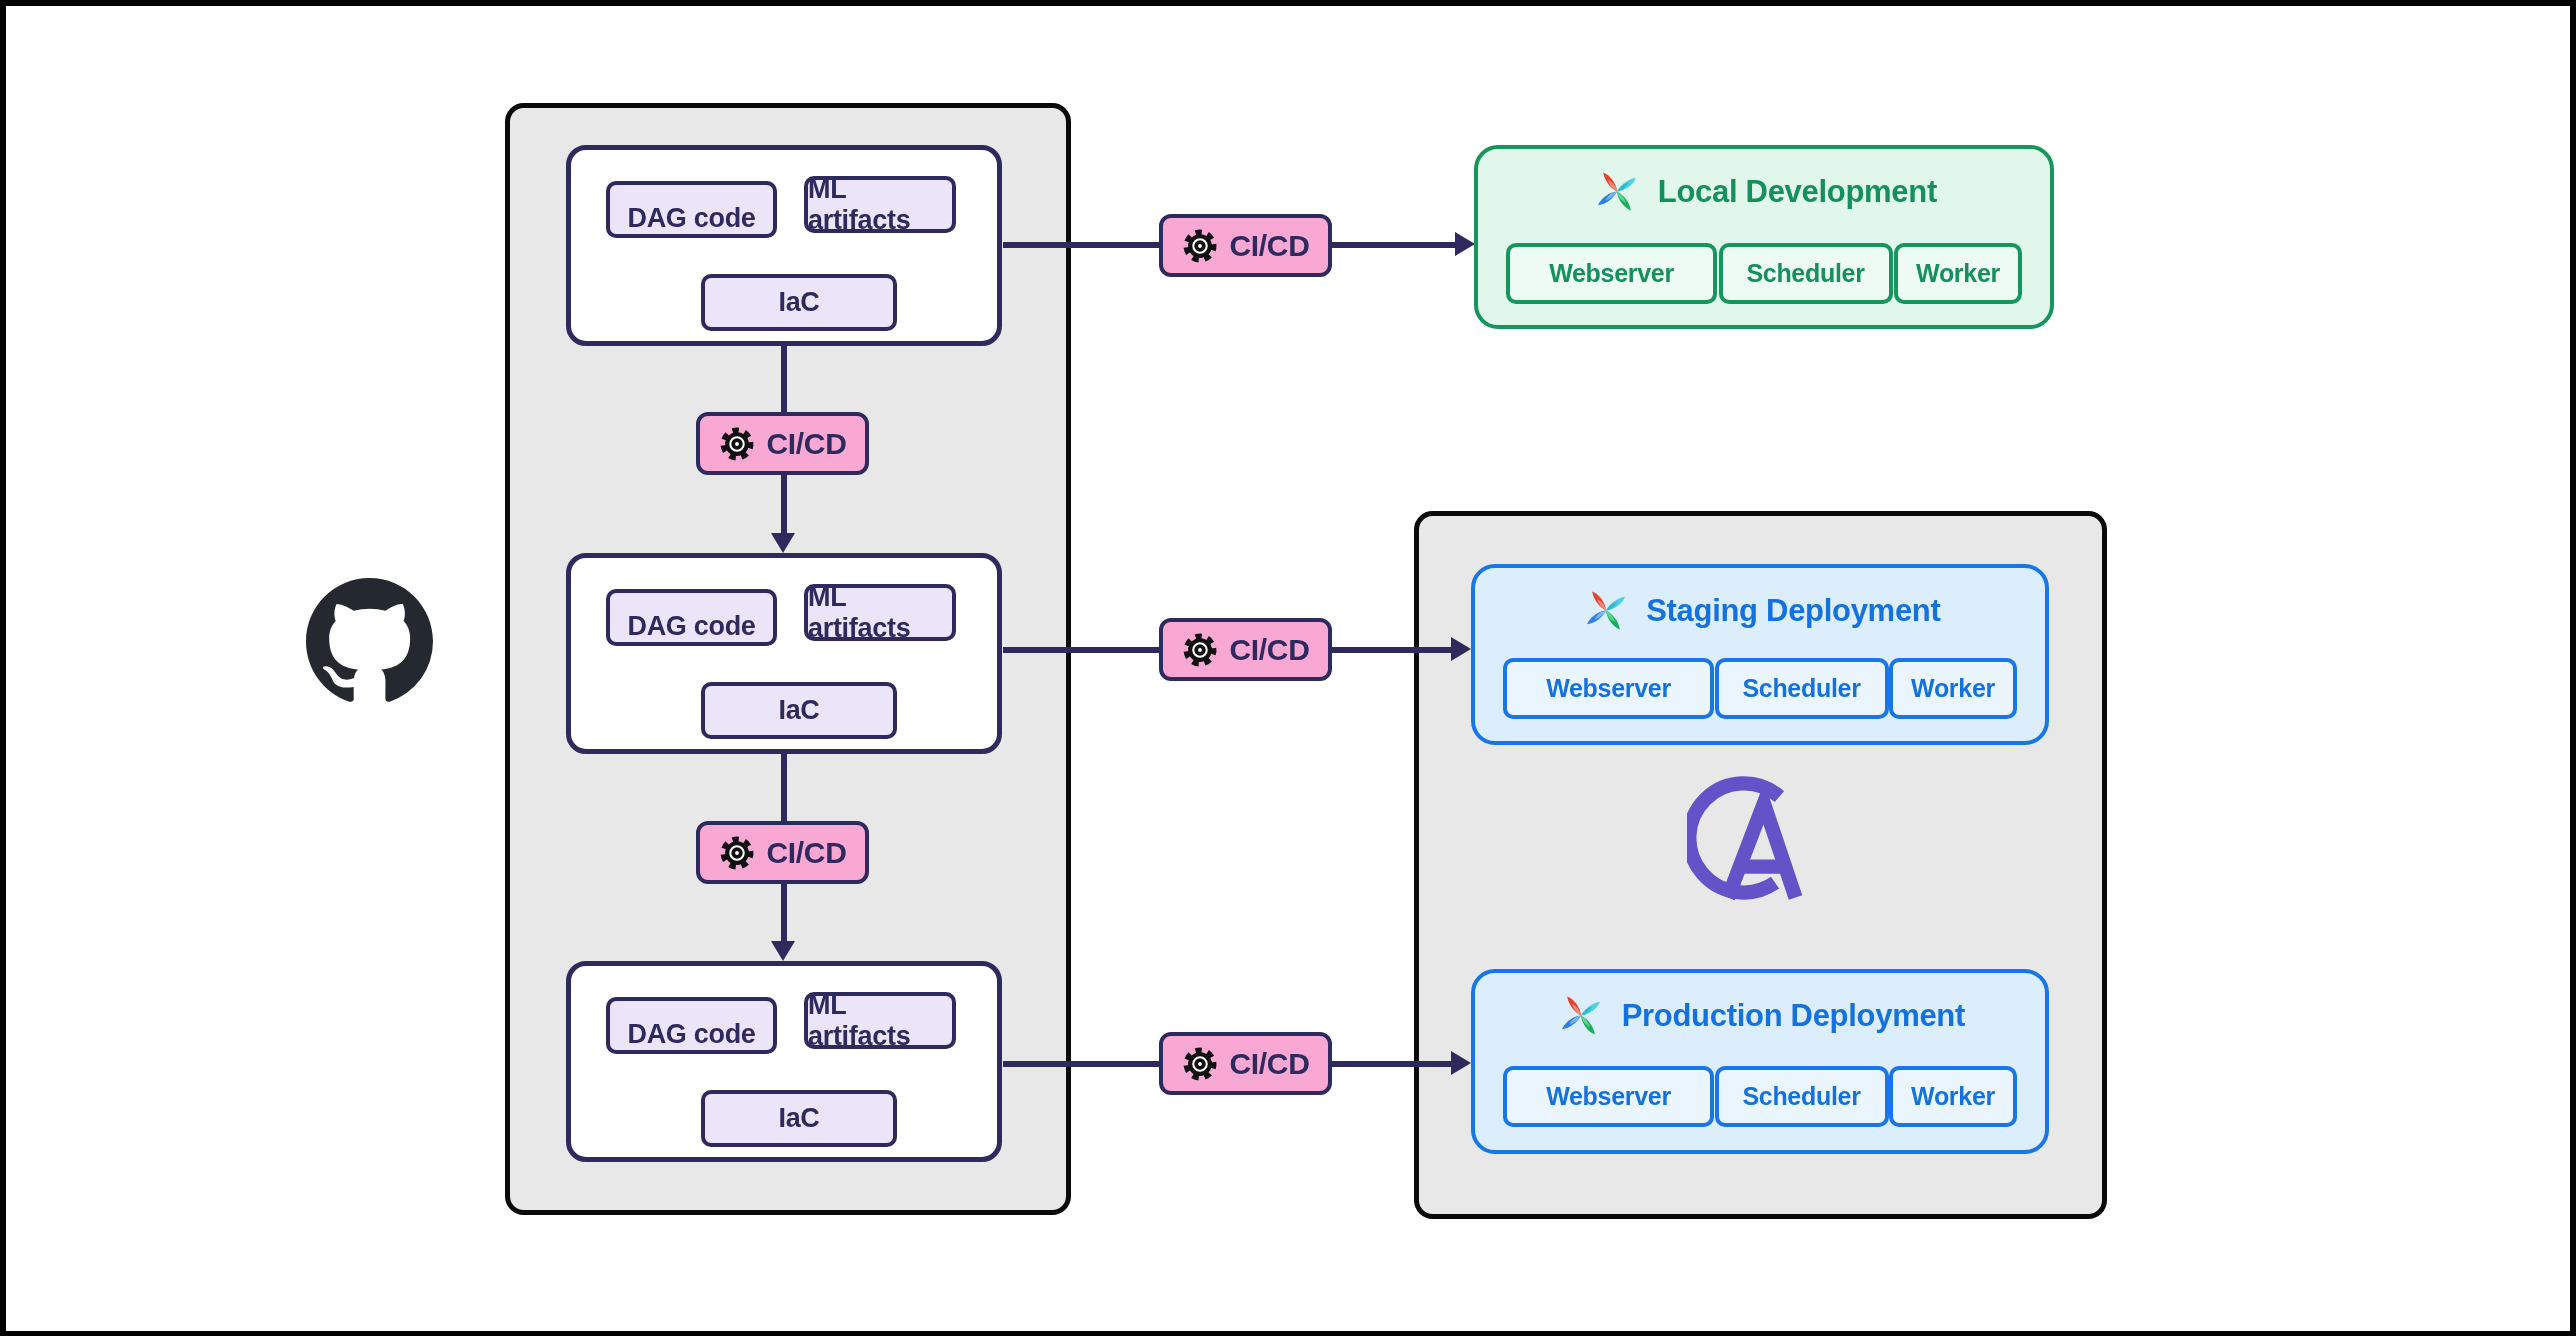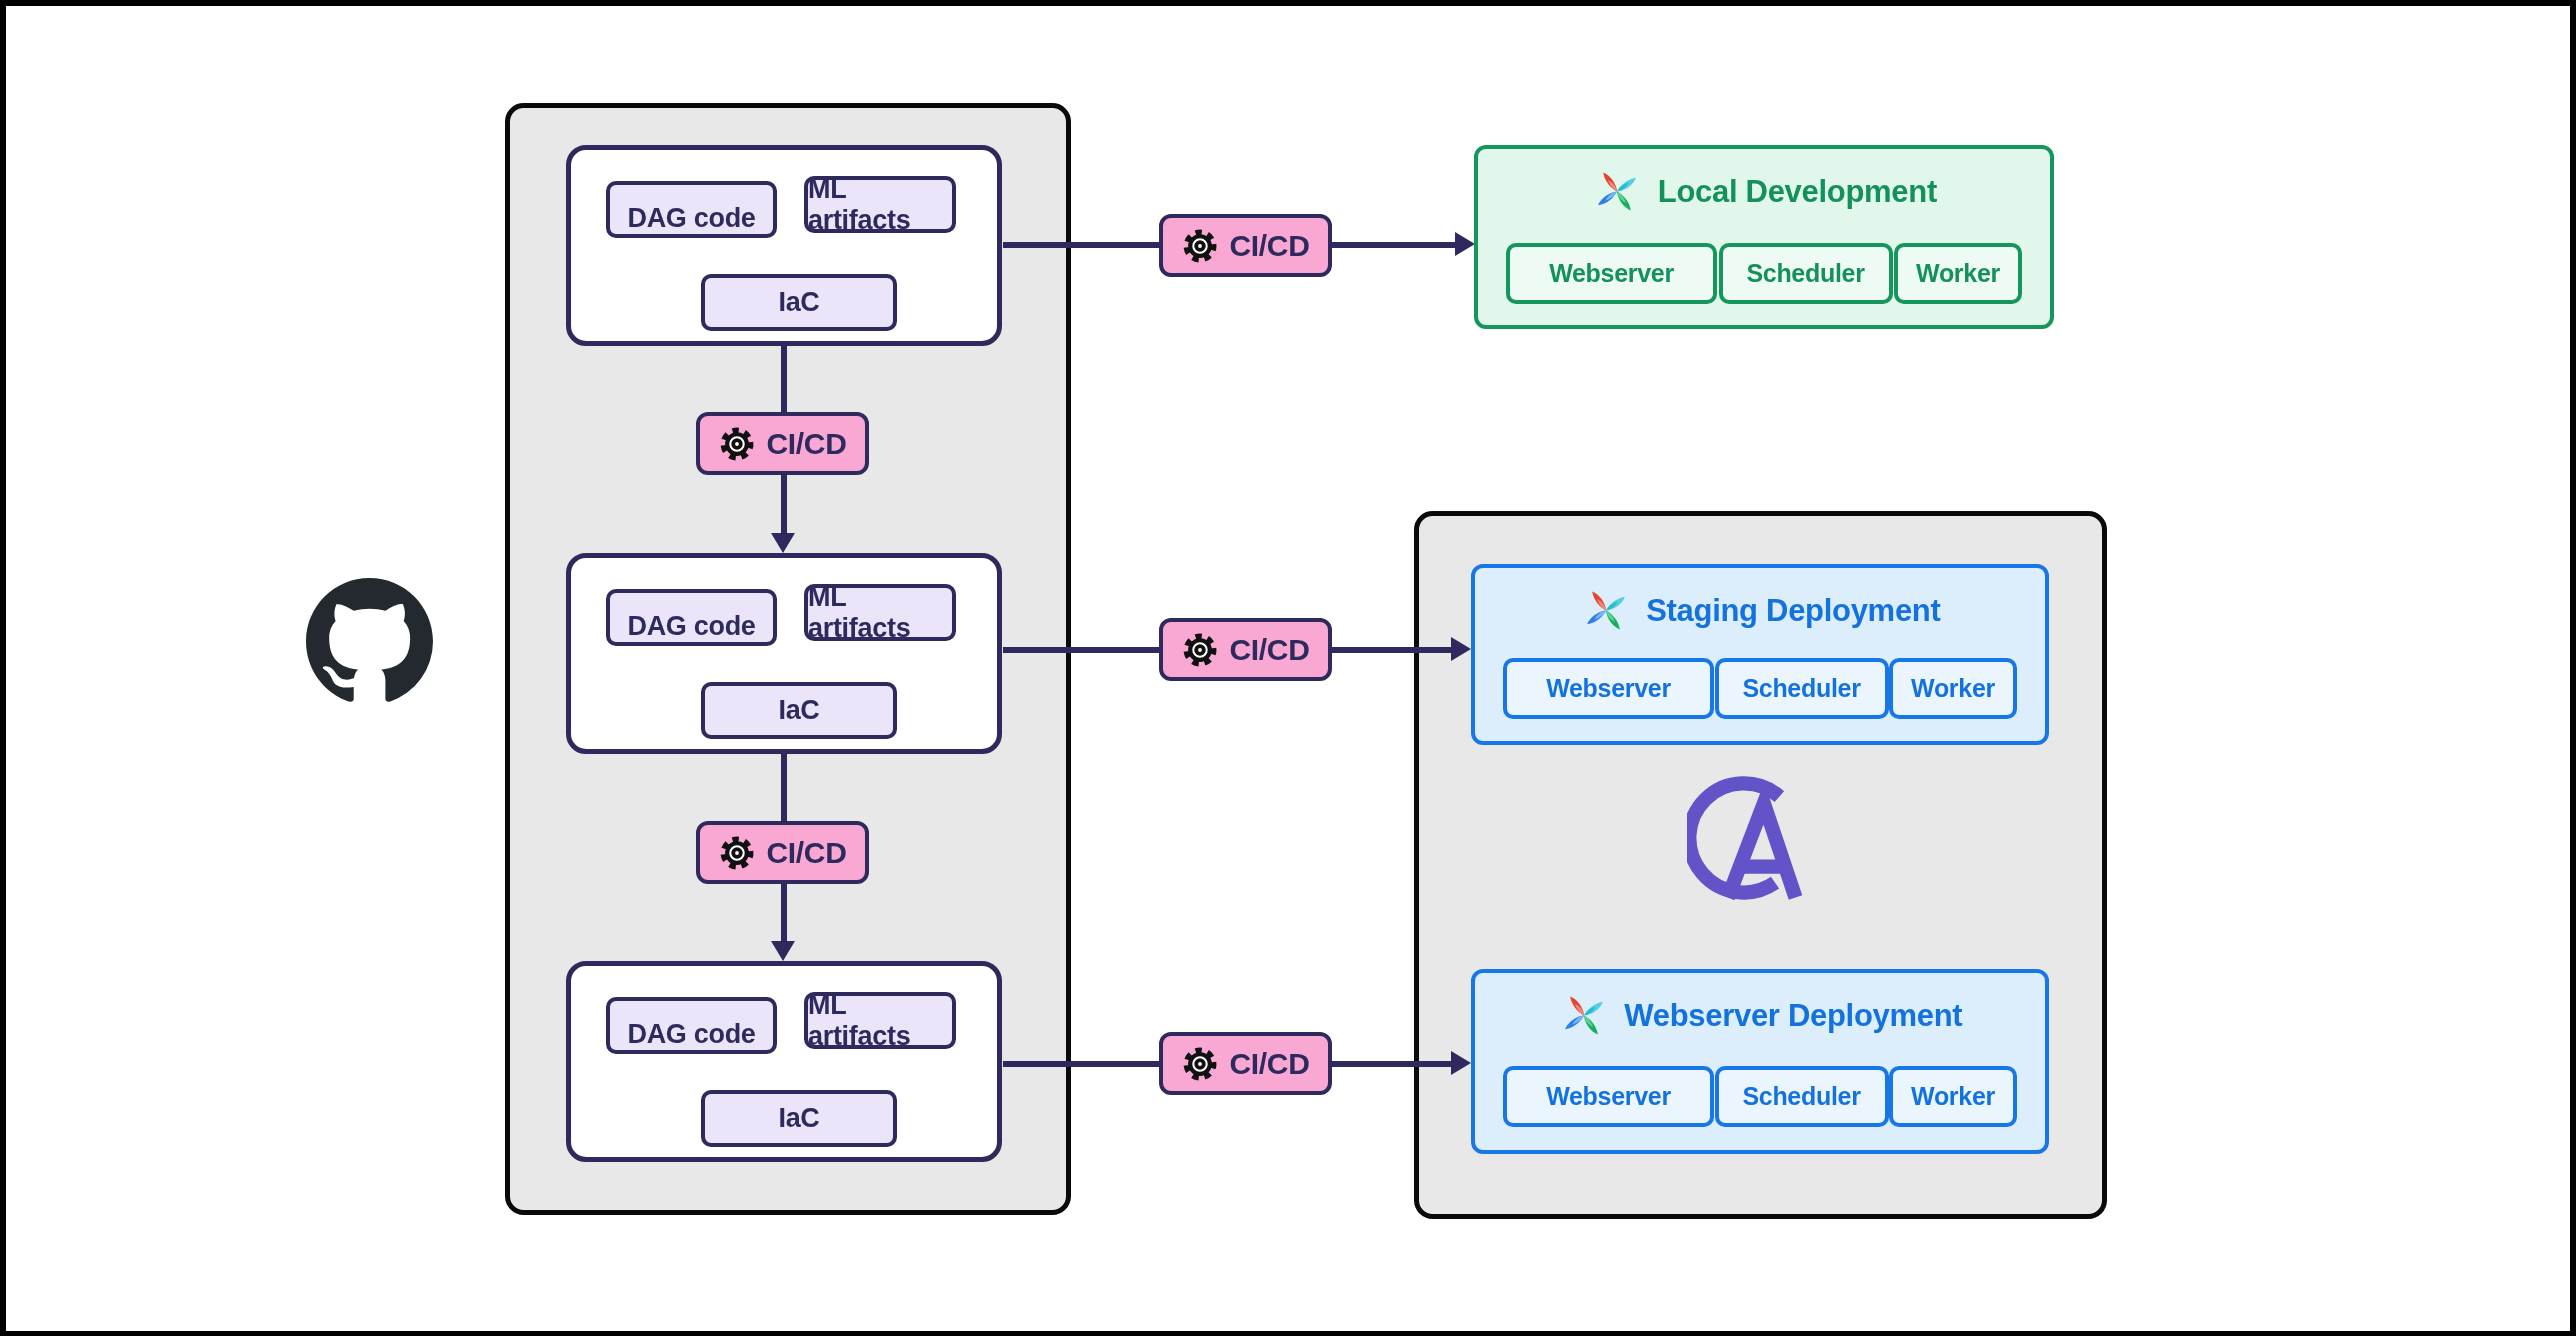--- a/index.html
+++ b/index.html
@@ -35,21 +35,21 @@
 
   
   .cicd-badge{position:absolute;width:173px;height:63px;background:#f9a8d4;border:4.7px solid #2e2a5d;
     border-radius:12px;box-sizing:border-box;display:flex;align-items:center;justify-content:center;
     gap:10px;z-index:12;}
   .cicd-label{font-size:30px;color:#2e2a5d;letter-spacing:-0.3px;}
   .badge-v1{left:696px;top:412px;} .badge-v2{left:696px;top:821px;}
   .badge-h1{left:1159px;top:214px;} .badge-h2{left:1159px;top:618px;} .badge-h3{left:1159px;top:1032px;}
 
   
-  .dep-box{position:absolute;box-sizing:border-box;border-radius:12px;z-index:10;}
+  .dep-box{position:absolute;box-sizing:border-box;border-radius:24px;z-index:10;}
   .dep-local{left:1474px;top:145px;width:580px;height:184px;background:#e1f7ec;border:4.7px solid #14965c;}
   .dep-staging{left:1471px;top:564px;width:578px;height:181px;background:#dcedfc;border:4.7px solid #1777e8;}
   .dep-production{left:1471px;top:969px;width:578px;height:185px;background:#dcedfc;border:4.7px solid #1777e8;}
   .dep-header{display:flex;align-items:center;justify-content:center;gap:14.7px;margin-top:16px;}
   .dep-title{font-size:31px;letter-spacing:-0.3px;}
   .dep-local .dep-title{color:#14915a;}
   .dep-staging .dep-title,.dep-production .dep-title{color:#1372de;}
   .comp-row{position:absolute;left:0;right:0;display:flex;justify-content:space-between;
     padding:0 28px;box-sizing:border-box;}
   .dep-local .comp-row{top:94px;} .dep-staging .comp-row{top:90px;} .dep-production .comp-row{top:93px;}
@@ -241,21 +241,21 @@
           <path d="M50 50 C45 38 44 20 53 5 C60 17 59 37 50 50 Z" fill="#e5452f"></path>
           <path d="M50 50 C45 38 44 20 53 5 C60 17 59 37 50 50 Z" fill="#53cfe2" transform="rotate(90 50 50)"></path>
           <path d="M50 50 C45 38 44 20 53 5 C60 17 59 37 50 50 Z" fill="#17b05a" transform="rotate(180 50 50)"></path>
           <path d="M50 50 C45 38 44 20 53 5 C60 17 59 37 50 50 Z" fill="#2e7fe8" transform="rotate(270 50 50)"></path>
           <path d="M50 50 C47 42 46.5 32 51 22 C55.5 31 55 42 50 50 Z" fill="#f0897b"></path>
           <path d="M50 50 C47 42 46.5 32 51 22 C55.5 31 55 42 50 50 Z" fill="#2bb9cc" transform="rotate(90 50 50)"></path>
           <path d="M50 50 C47 42 46.5 32 51 22 C55.5 31 55 42 50 50 Z" fill="#5fd392" transform="rotate(180 50 50)"></path>
           <path d="M50 50 C47 42 46.5 32 51 22 C55.5 31 55 42 50 50 Z" fill="#79b7f2" transform="rotate(270 50 50)"></path>
         </g>
       </svg>
-      <span class="dep-title">Webserver Deployment</span>
+      <span class="dep-title">Production Deployment</span>
     </div>
     <div class="comp-row">
       <div class="comp-box comp-webserver">
           <span>Webserver</span>
         </div>
       <div class="comp-box comp-scheduler">
           <span>Scheduler</span>
         </div>
       <div class="comp-box comp-worker">
           <span>Worker</span>

